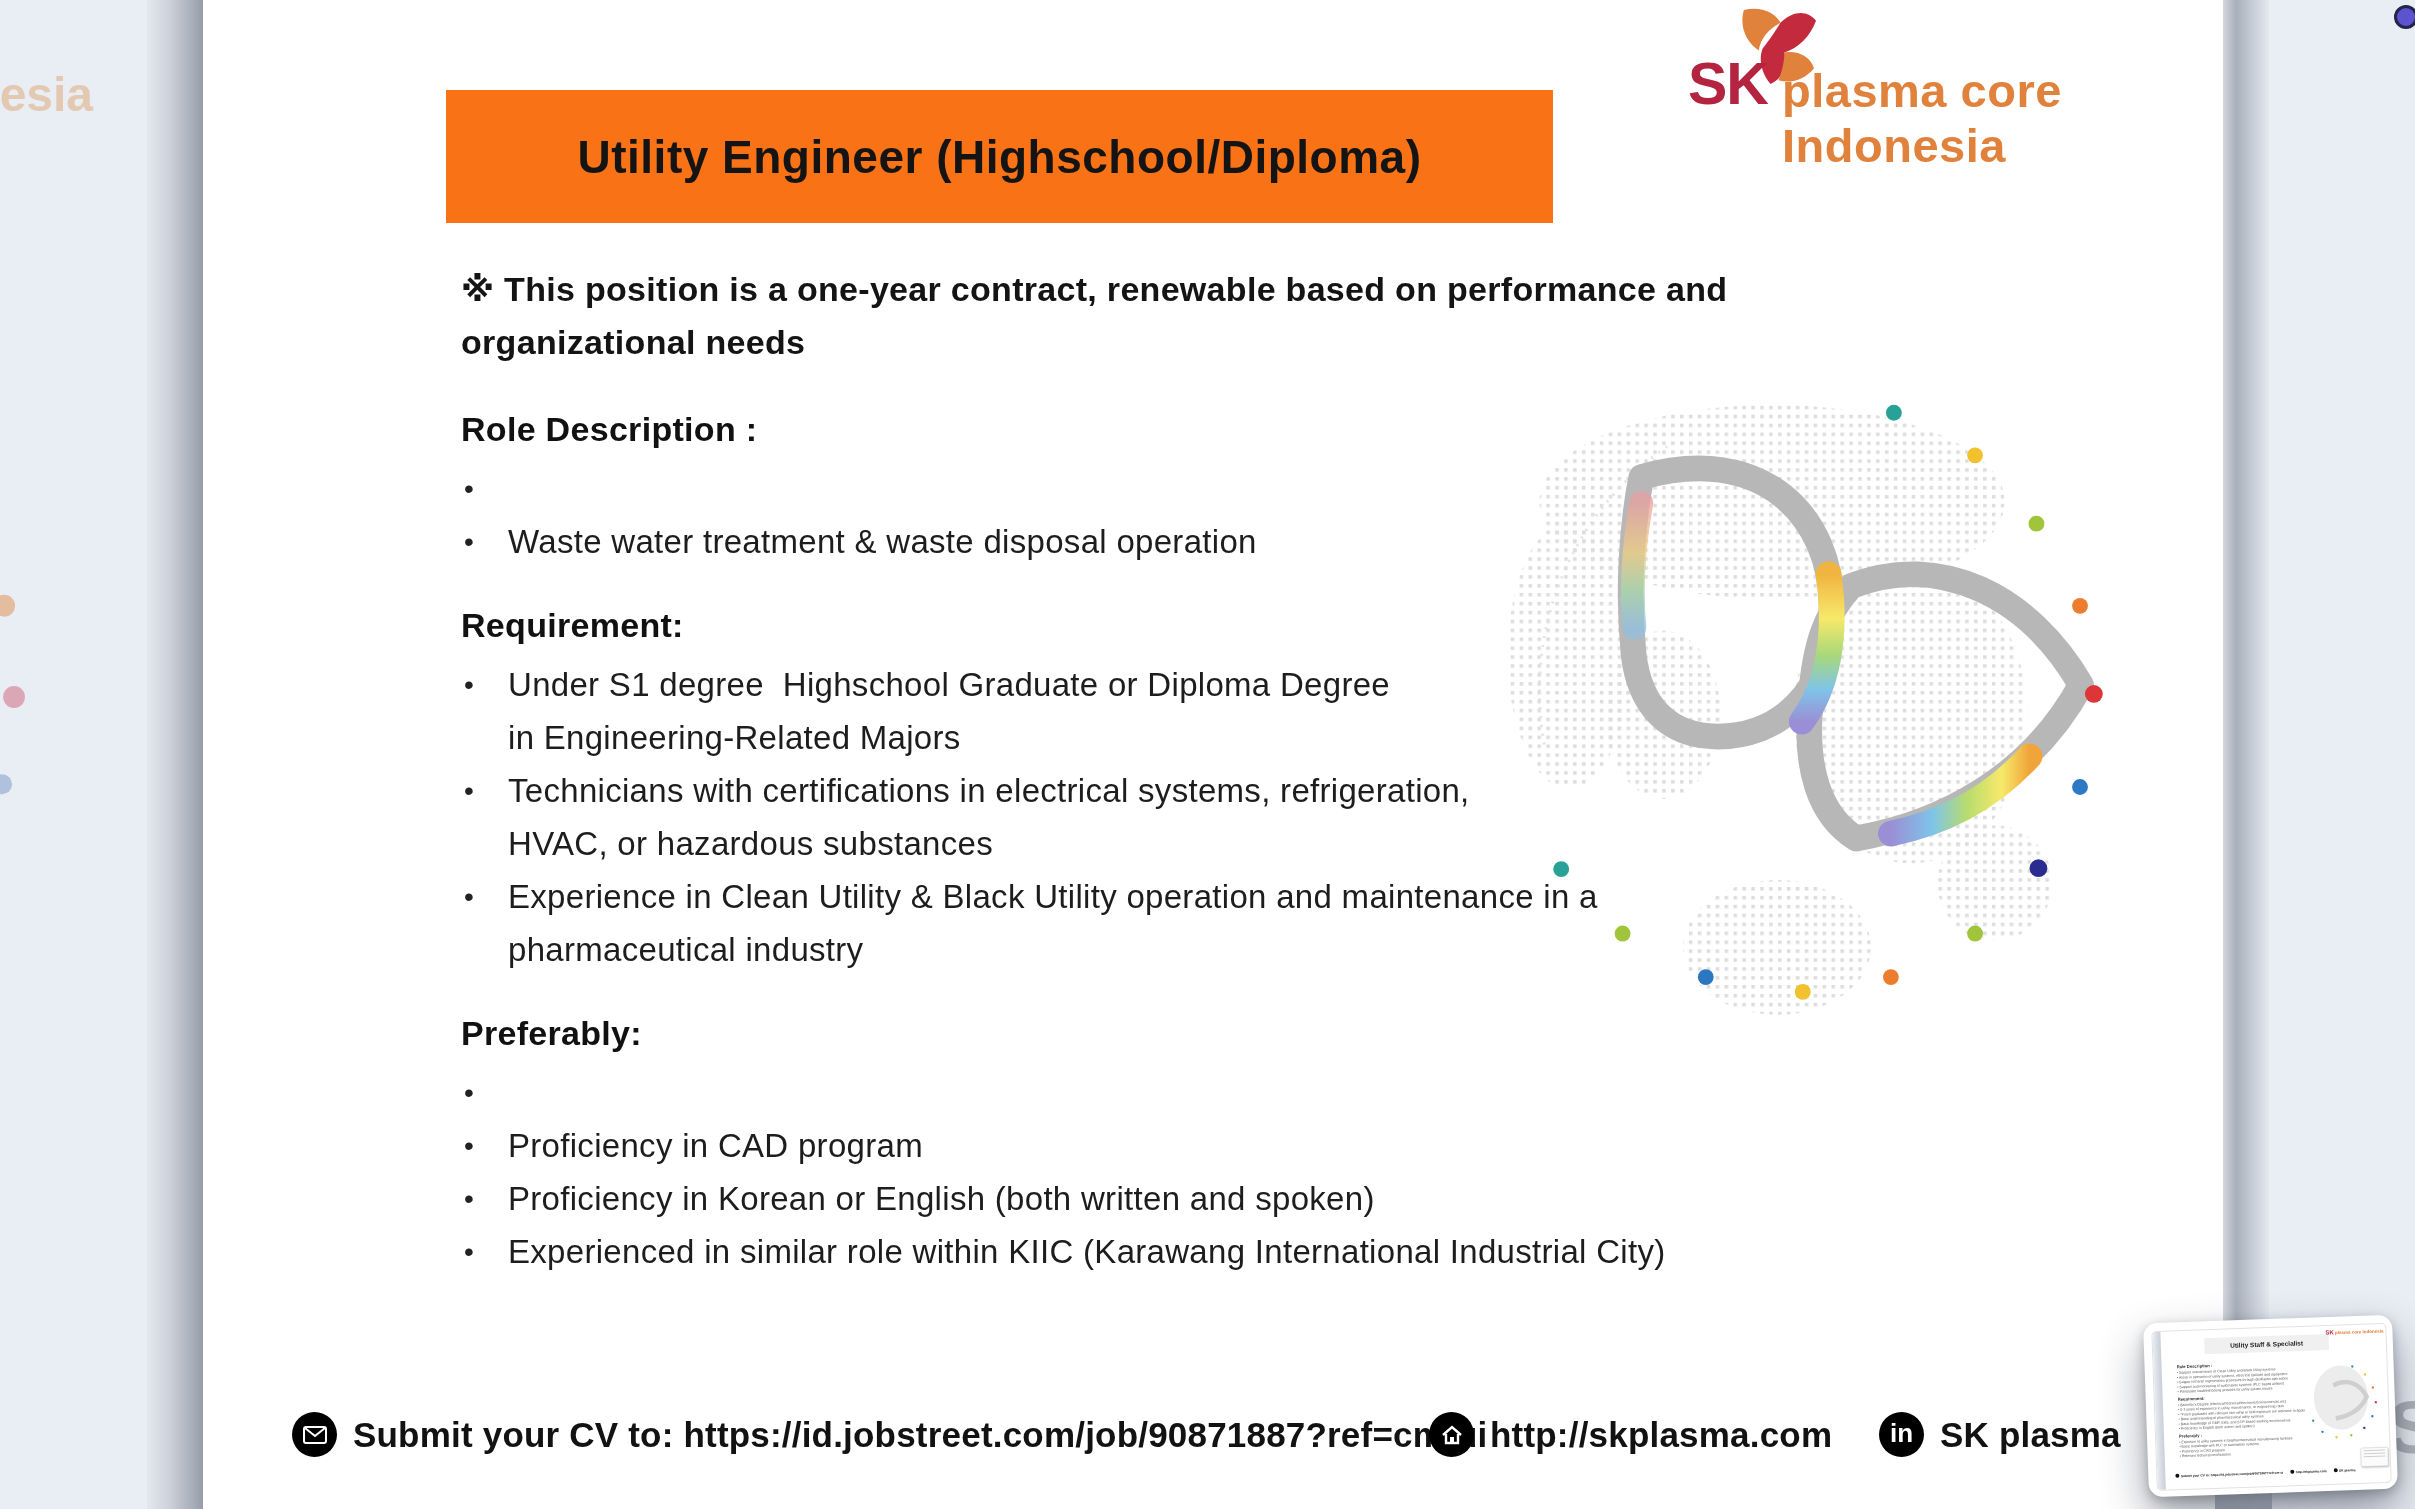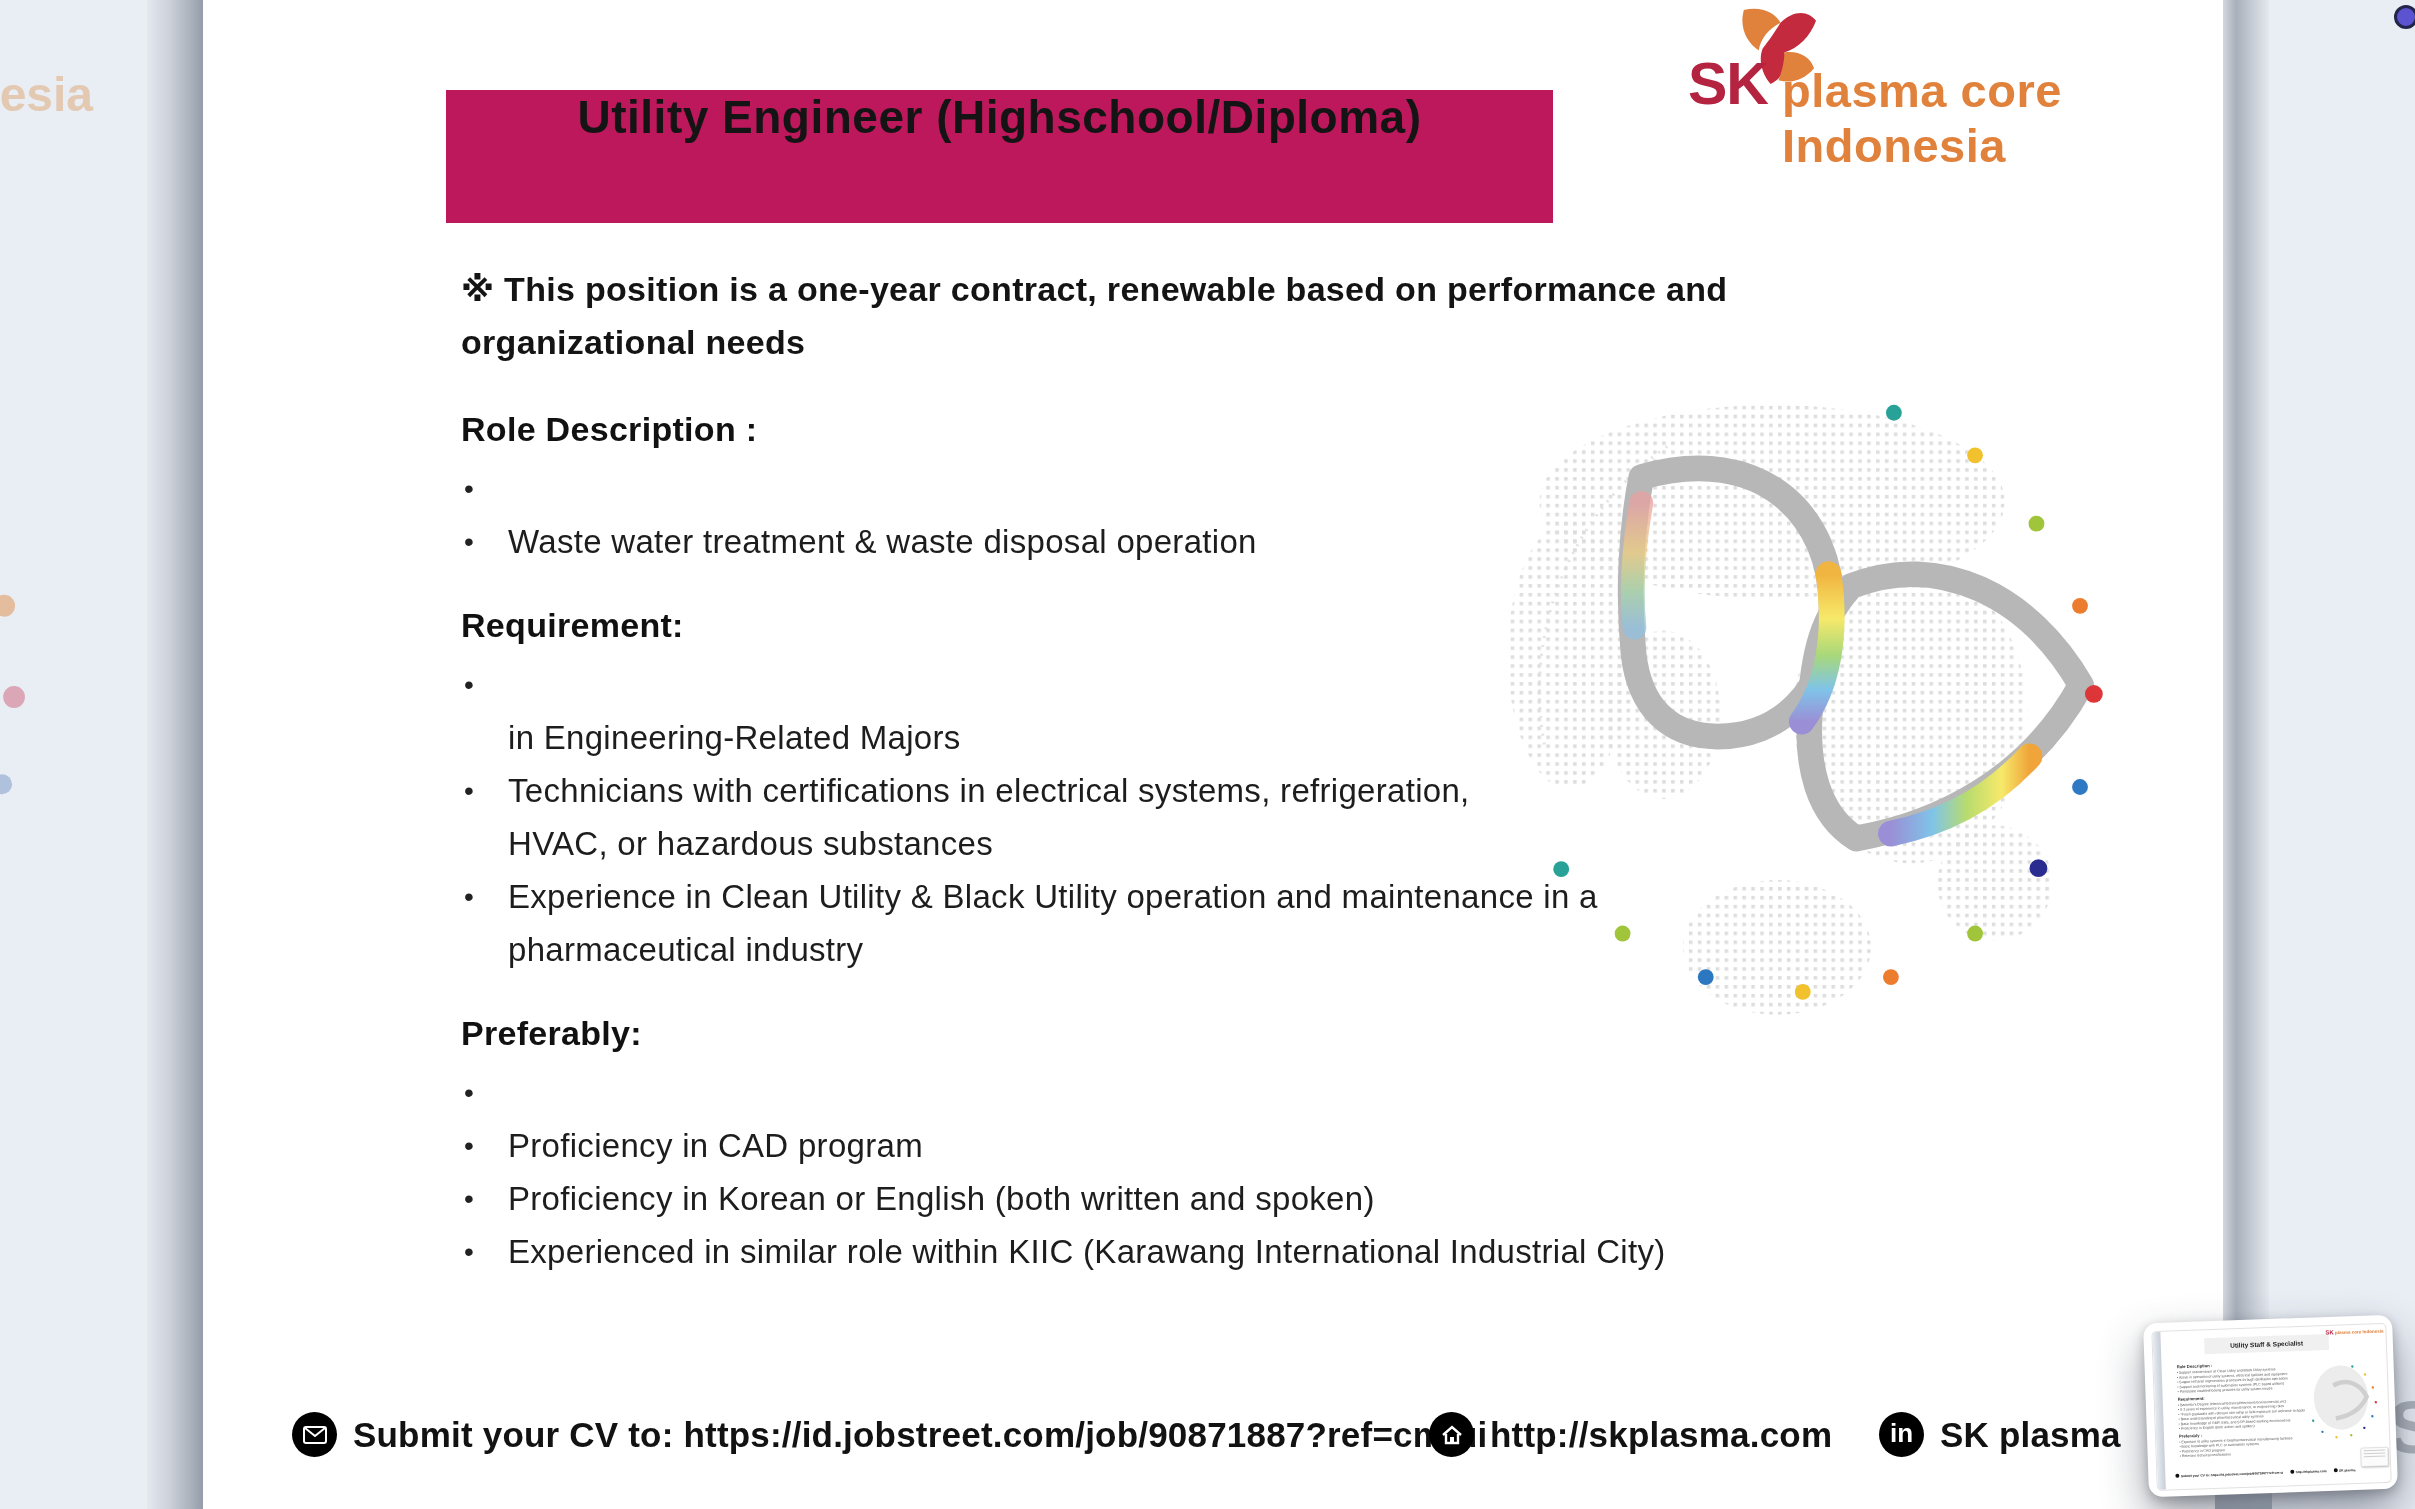--- a/index.html
+++ b/index.html
@@ -15,22 +15,22 @@
   .right-shadow{left:2223px;top:0;width:47px;height:100%;
        background:linear-gradient(to right,#d3d7de 0%,#a9b0bb 28%,#c6ccd5 62%,#e6eaf1 100%);}
   .next-strip{left:2269px;top:0;width:147px;height:100%;background:#e9edf4;}
   .corner-dot{left:2394px;top:5px;width:18px;height:18px;border-radius:50%;
        background:#5b53d0;border:3px solid #23254a;}
   .watermark-s{left:2388px;top:1384px;font-size:75px;font-weight:bold;color:#aeb3bb;z-index:40;}
 
   
   .slide{left:203px;top:0;width:2020px;height:1510px;background:#fff;overflow:hidden;}
 
-  .title-bar{left:243px;top:90px;width:1107px;height:133px;background:#be185d;
-       display:flex;align-items:flex-start;justify-content:center;}
+  .title-bar{left:243px;top:90px;width:1107px;height:133px;background:#f97316;
+       display:flex;align-items:center;justify-content:center;}
   .title-bar .t{font-size:46px;font-weight:bold;color:#141414;letter-spacing:0.5px;}
 
   
   .logo{left:1485px;top:10px;width:525px;height:117px;}
   .logo .sk{position:absolute;left:0;top:40px;font-size:59px;font-weight:bold;color:#b4233f;letter-spacing:-1px;}
   .logo .wordmark{position:absolute;left:94px;top:53px;font-size:47px;font-weight:bold;color:#e0813c;letter-spacing:0.5px;}
   .logo svg{position:absolute;left:42px;top:-4px;}
 
   
   .note{left:258px;top:263px;font-size:34px;font-weight:bold;line-height:53px;color:#141414;letter-spacing:0.3px;}
@@ -193,20 +193,21 @@
           <span class="bt">Waste water treatment &amp; waste disposal operation</span>
         </div>
       </div>
 
     <div class="abs sec-h h2 z-top">Requirement:</div>
     <div class="abs blist l2 z-top">
 
         <div>
           <div class="row">
             <span class="dot">•</span>
+            <span class="bt">Under S1 degree  Highschool Graduate or Diploma Degree</span>
           </div>
           <div class="row">
             <span class="dot"></span>
             <span class="bt">in Engineering-Related Majors</span>
           </div>
         </div>
 
         <div>
           <div class="row">
             <span class="dot">•</span>

